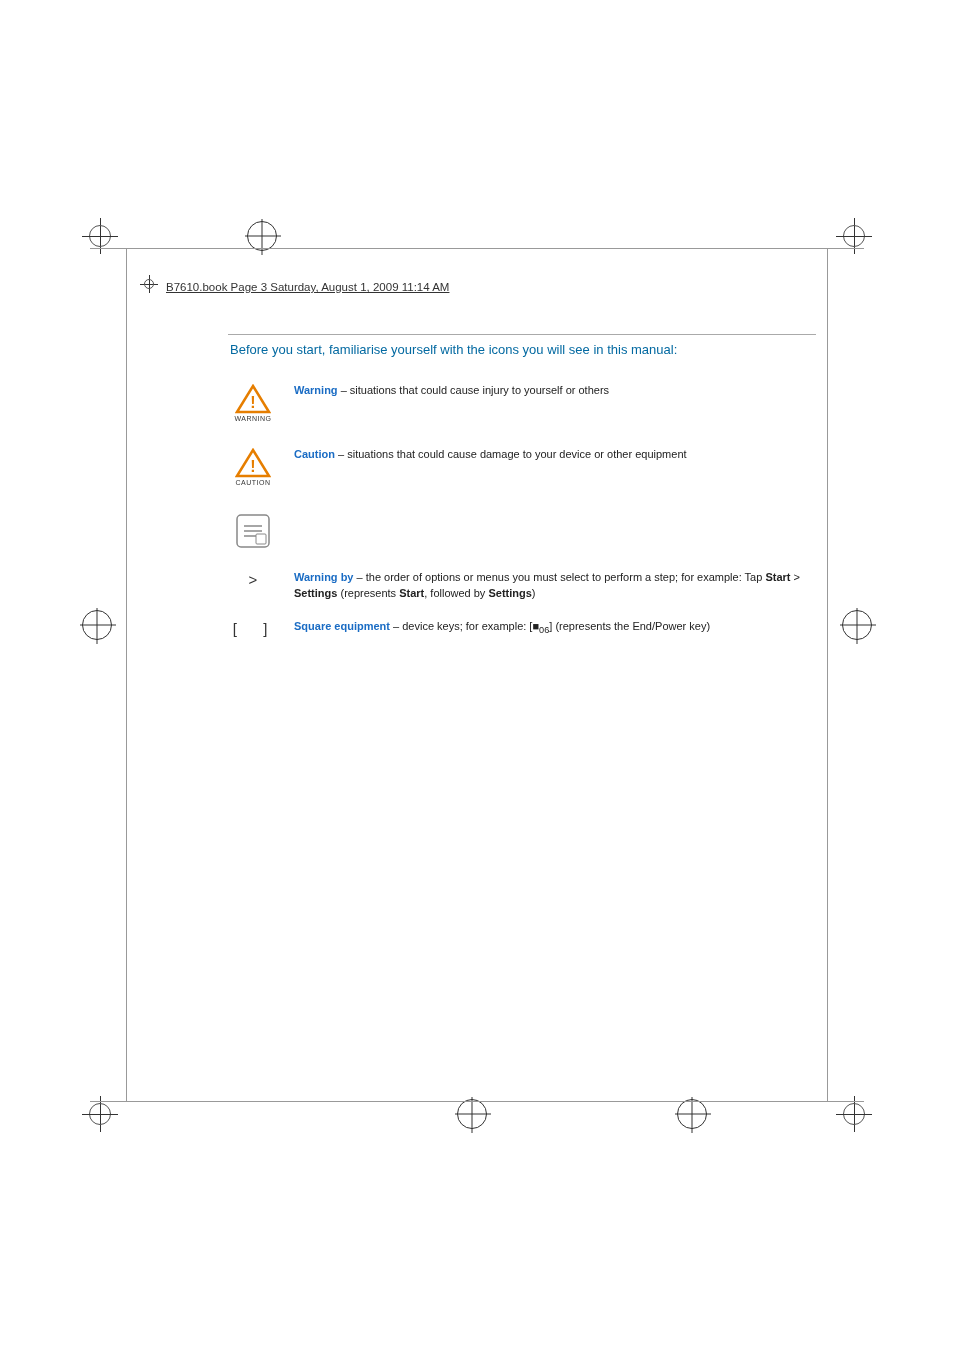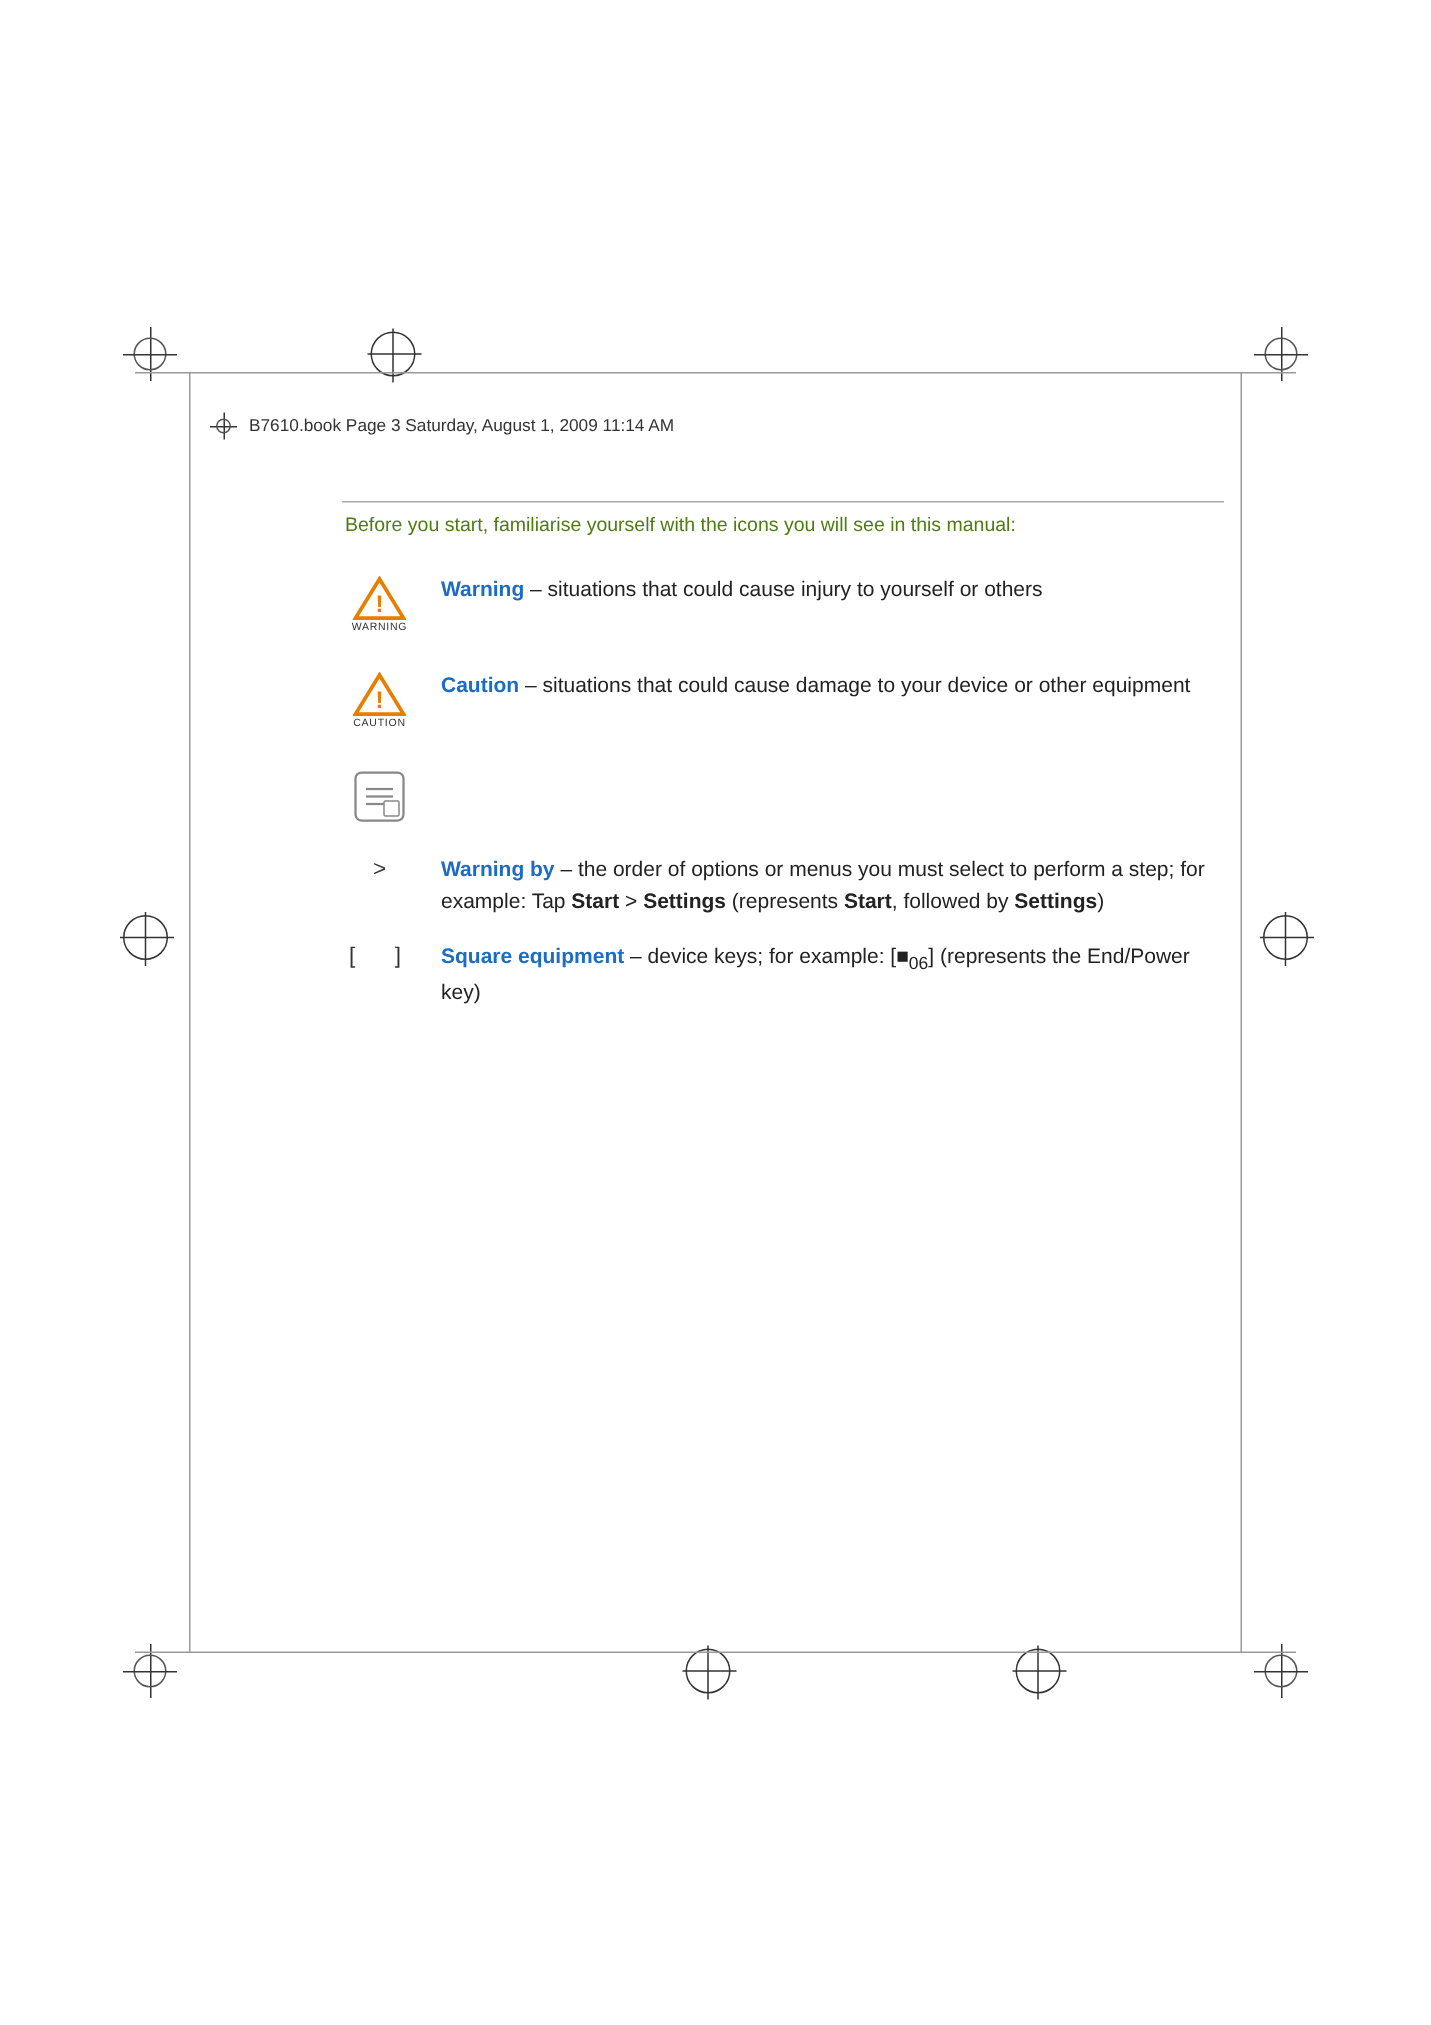--- a/index.html
+++ b/index.html
@@ -74,38 +74,39 @@
       top: 50%;
     }
 
     
     .book-info-bar {
       position: absolute;
       top: 275px;
       left: 140px;
       right: 140px;
       display: flex;
-      align-items: center;
+      align-items: flex-end;
       gap: 8px;
       font-size: 11.5px;
       color: #333;
+      text-decoration: underline;
     }
 
     
     .main-content {
       position: absolute;
       top: 340px;
       left: 230px;
       right: 140px;
       bottom: 400px;
     }
 
     .intro-text {
       font-size: 13px;
-      color: #4d7c0f;
+      color: #0369a1;
       line-height: 1.5;
       margin-bottom: 22px;
     }
 
     
     .icon-row {
       display: flex;
       align-items: flex-start;
       margin-bottom: 16px;
       gap: 18px;
@@ -115,21 +116,21 @@
       width: 46px;
       min-width: 46px;
       display: flex;
       align-items: center;
       justify-content: center;
       padding-top: 2px;
     }
 
     .desc-cell {
       flex: 1;
-      font-size: 14px;
+      font-size: 11px;
       line-height: 1.5;
       color: #222;
     }
 
     .desc-cell .term {
       color: #1a6cc4;
       font-weight: bold;
     }
 
     

